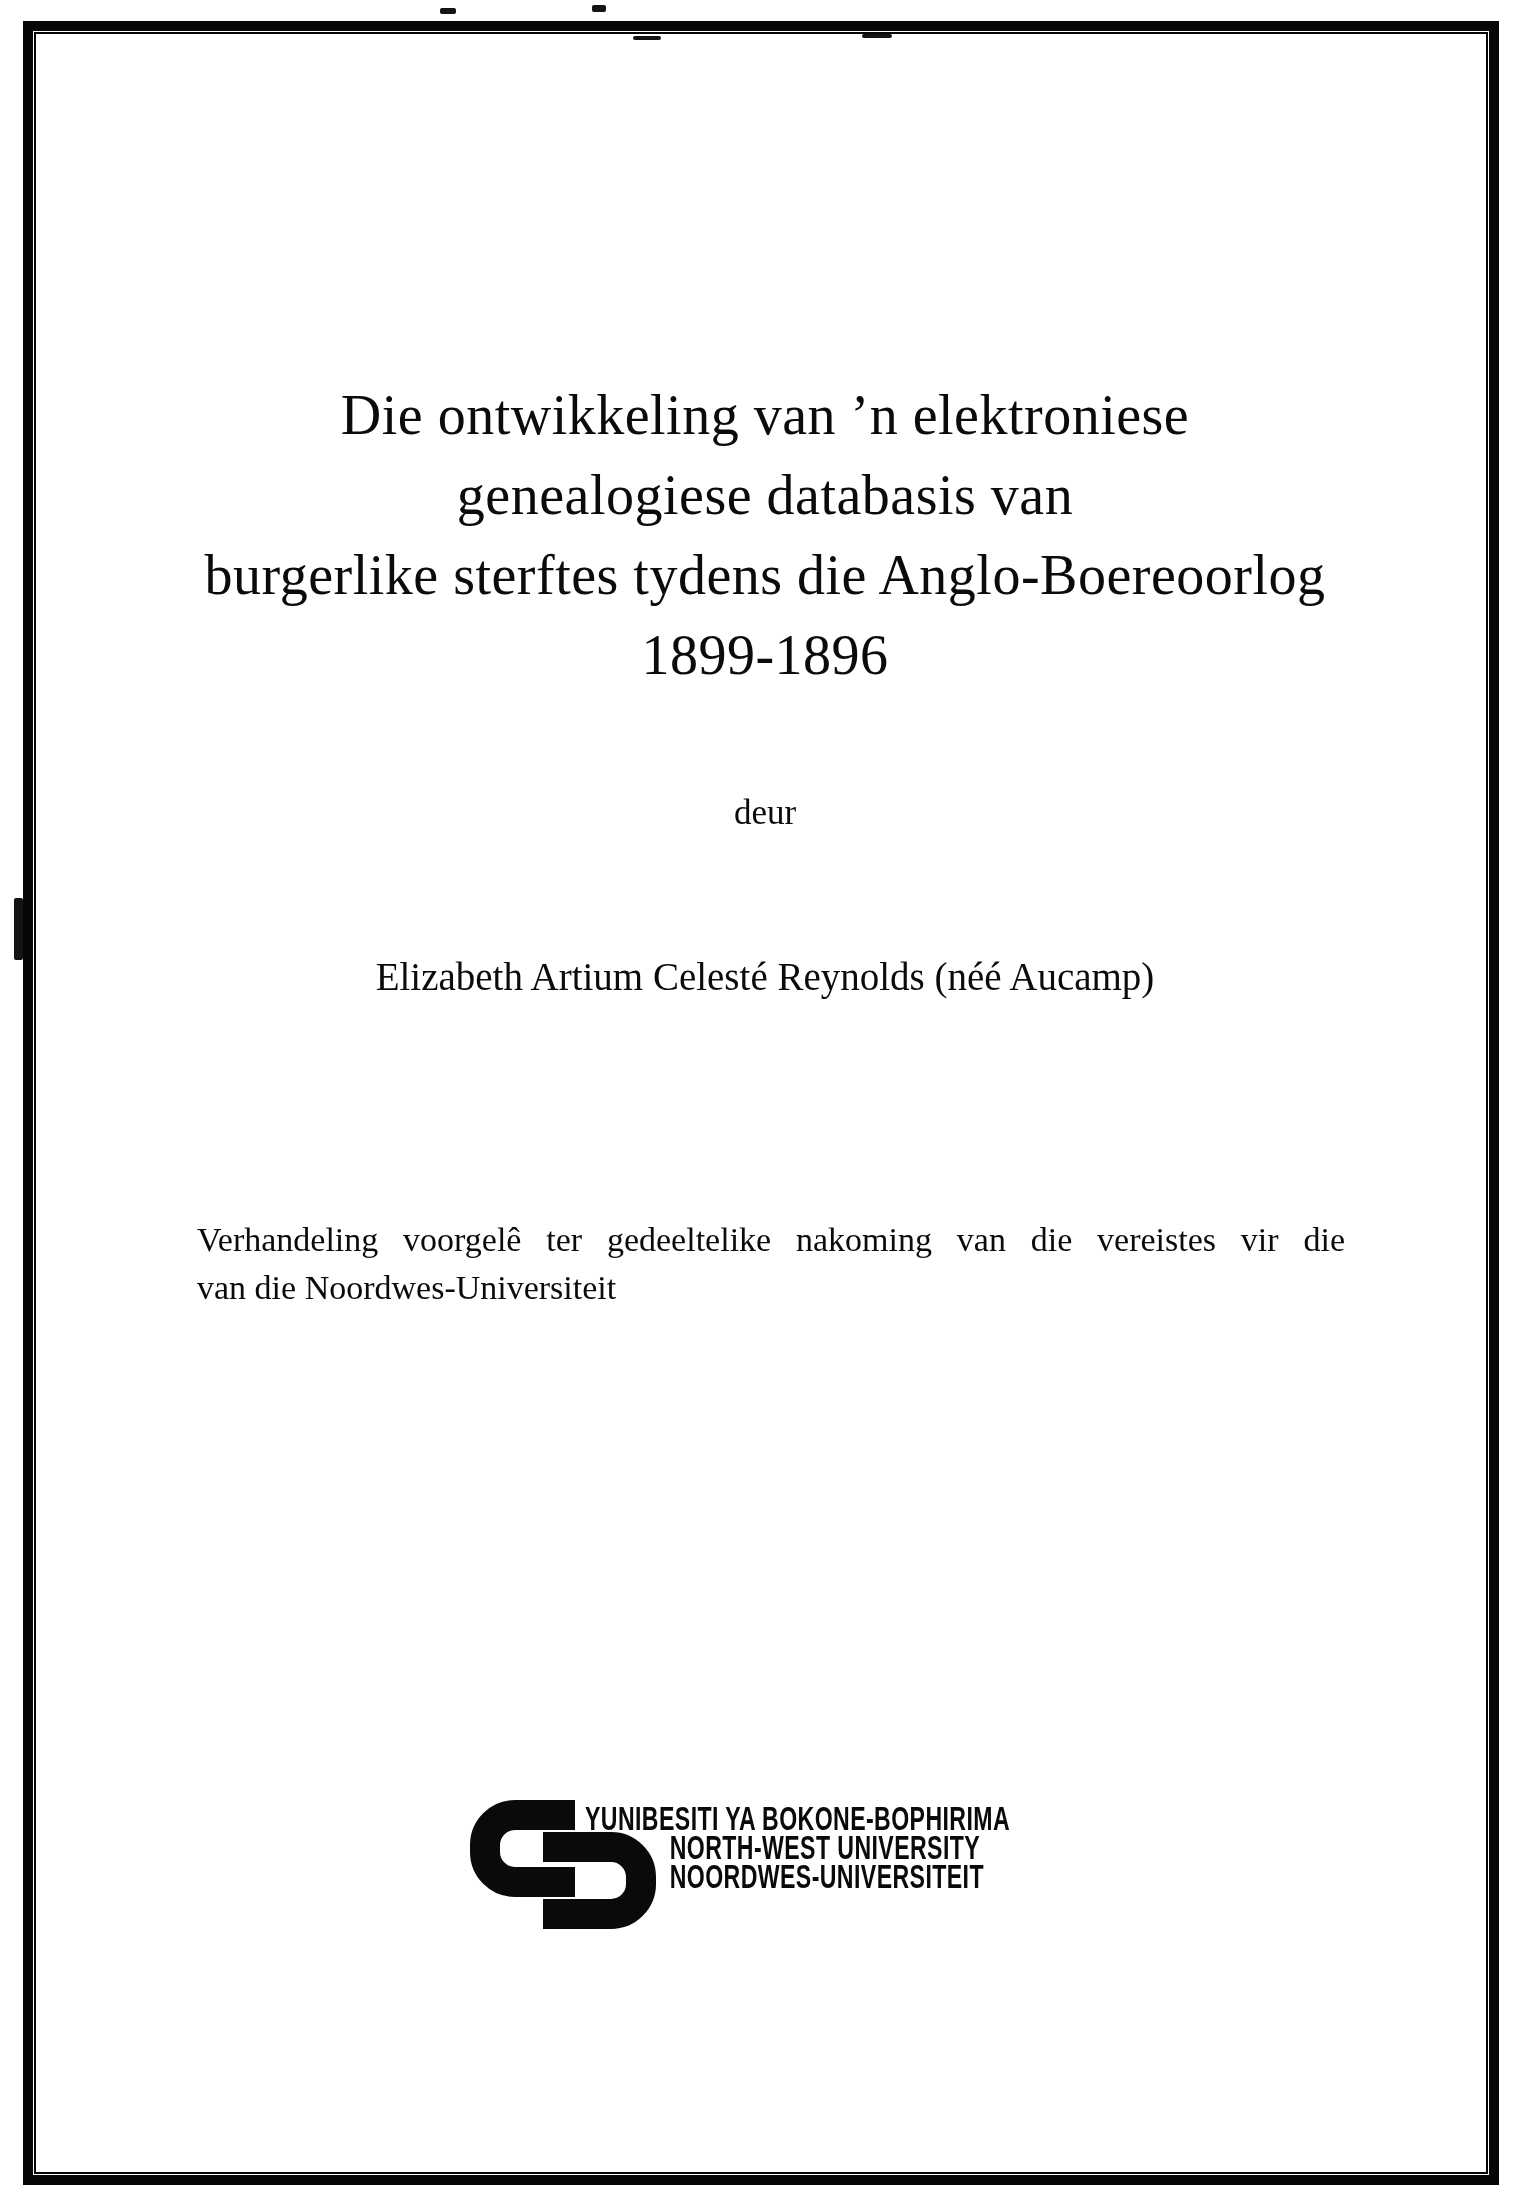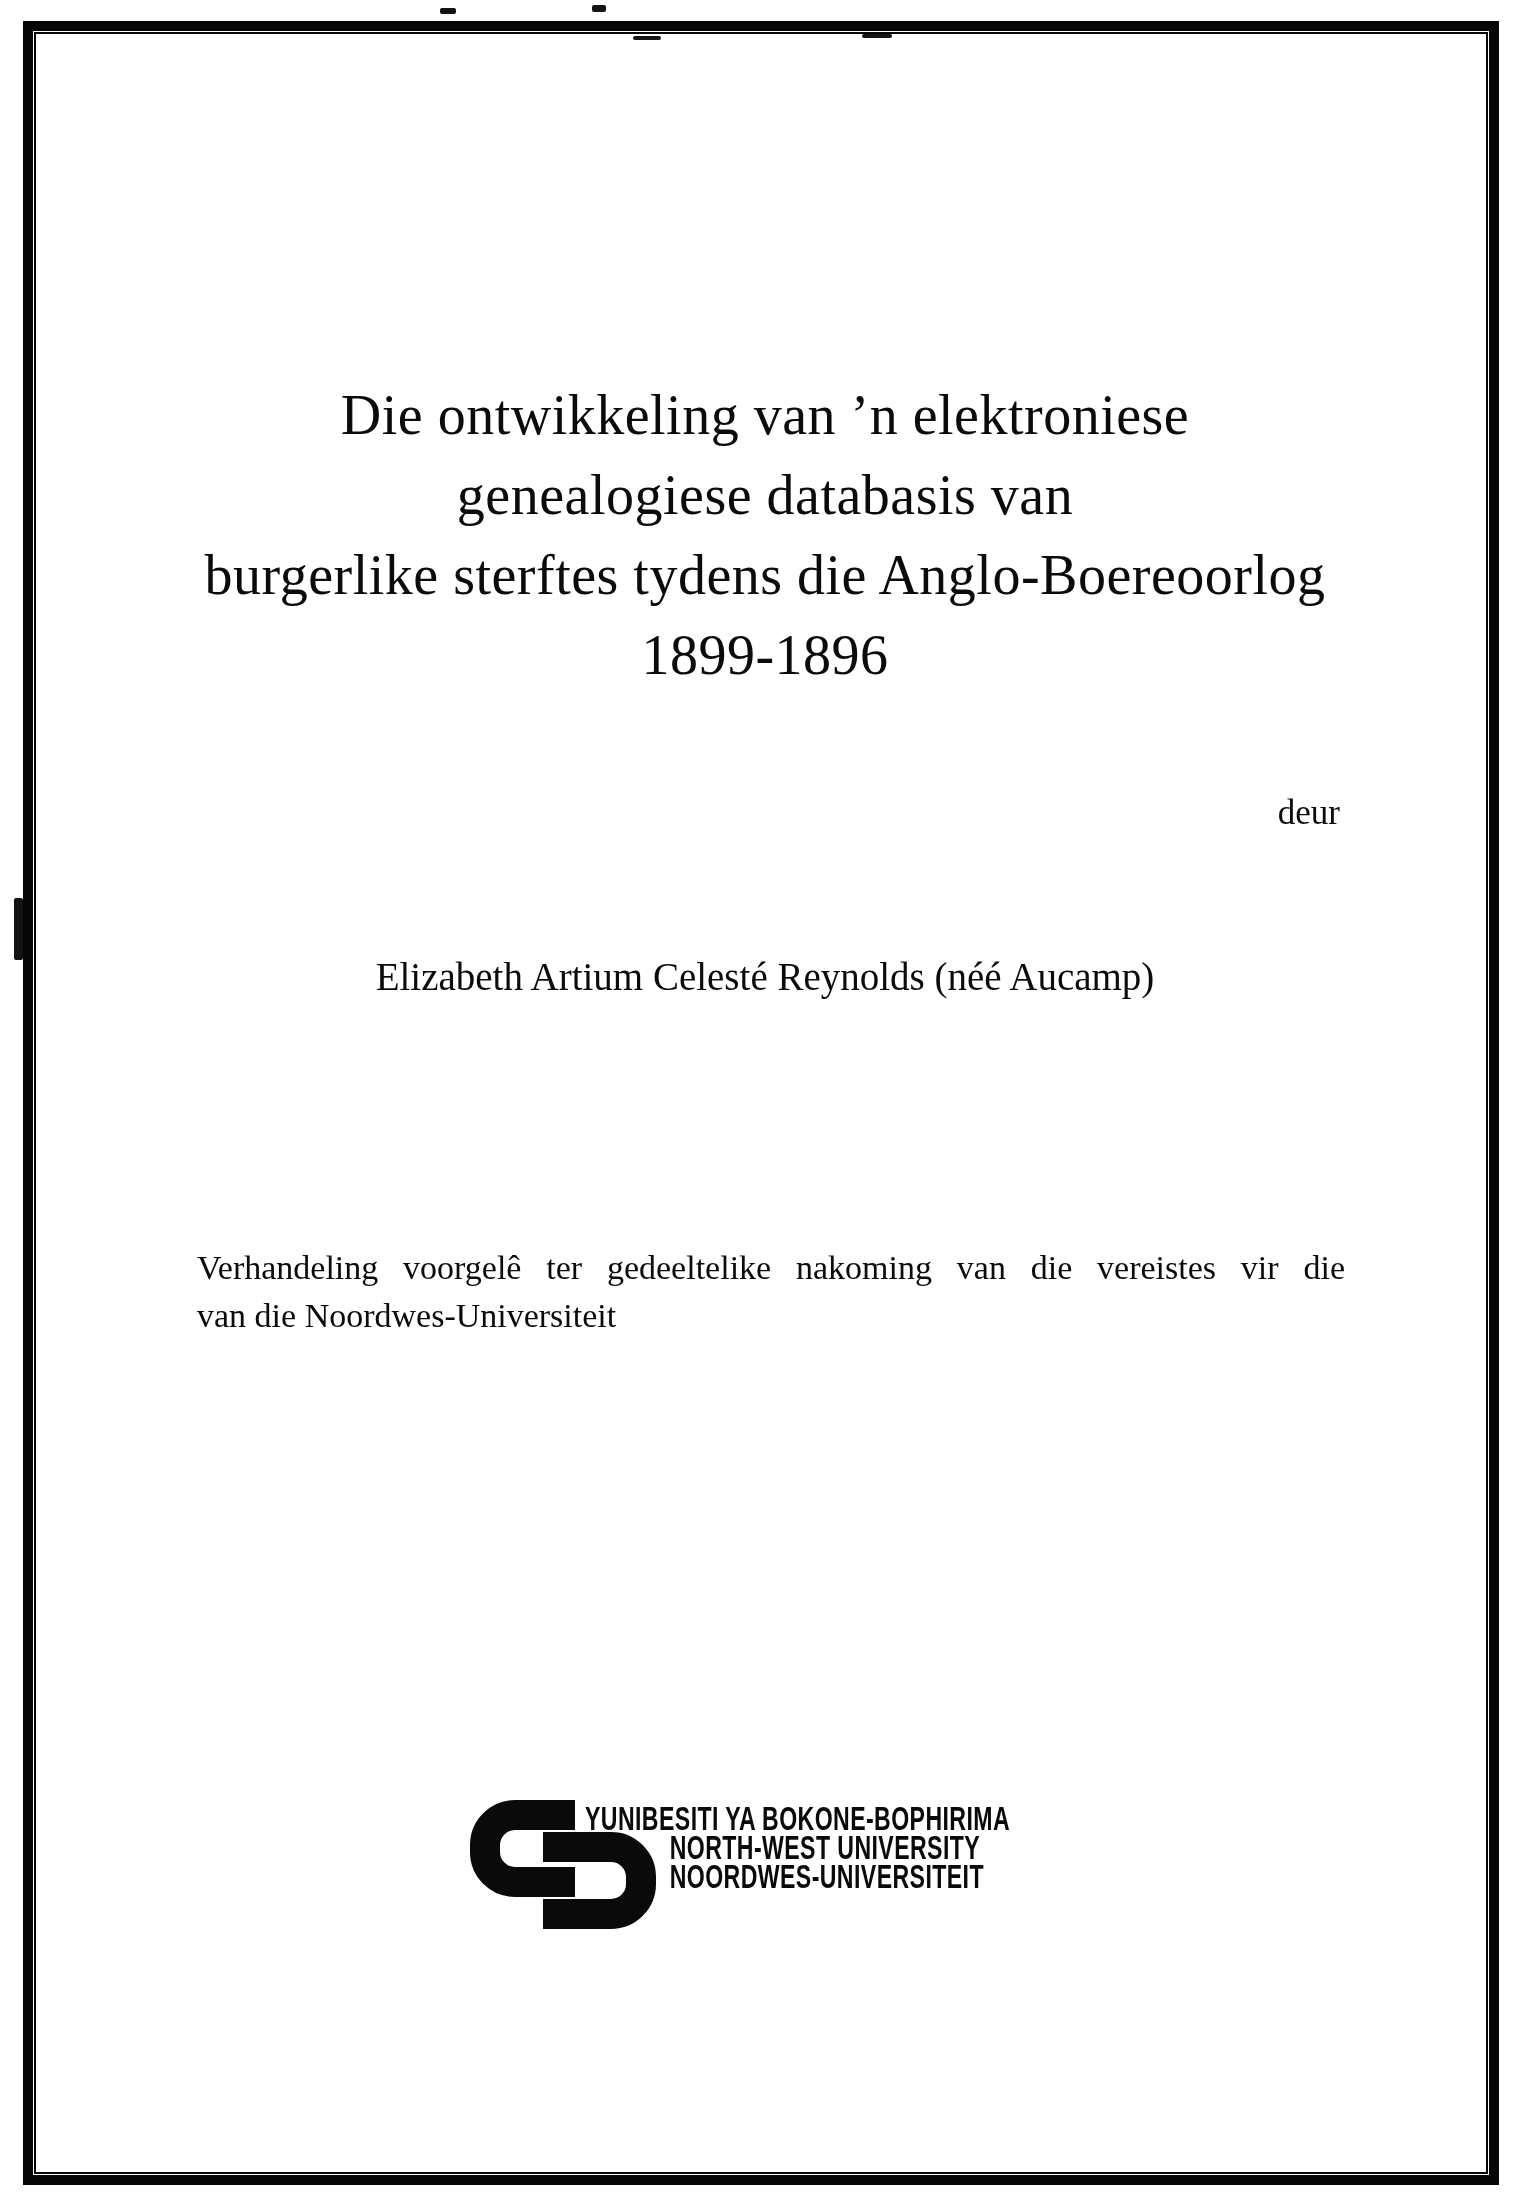--- a/index.html
+++ b/index.html
@@ -57,21 +57,21 @@
     font-size: 56px;
     line-height: 80px;
     letter-spacing: 0.5px;
   }
 
   .byline {
     position: absolute;
     left: 190px;
     top: 793px;
     width: 1150px;
-    text-align: right;
+    text-align: center;
     font-size: 35px;
     line-height: 40px;
   }
 
   .author {
     position: absolute;
     left: 190px;
     top: 955px;
     width: 1150px;
     text-align: center;
@@ -79,21 +79,20 @@
     line-height: 44px;
   }
 
   .statement {
     position: absolute;
     left: 197px;
     top: 1216px;
     width: 1148px;
     font-size: 34px;
     line-height: 48px;
-    margin-top: 28px;
   }
   .statement .line-justified {
     text-align: justify;
     text-align-last: justify;
   }
   .italic { font-style: italic; }
 
   .supervisor-block {
     position: absolute;
     left: 197px;

